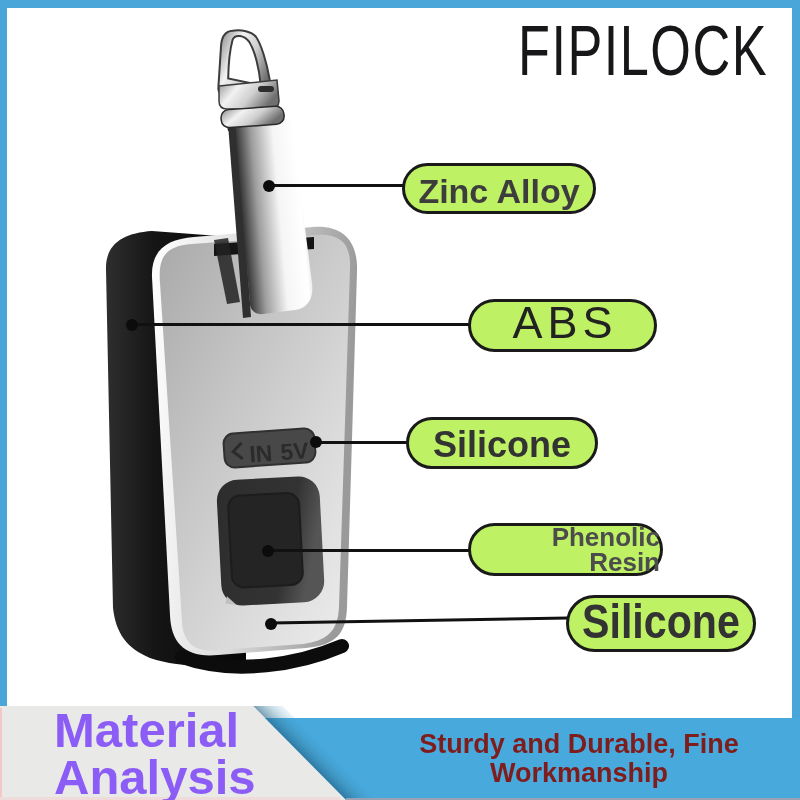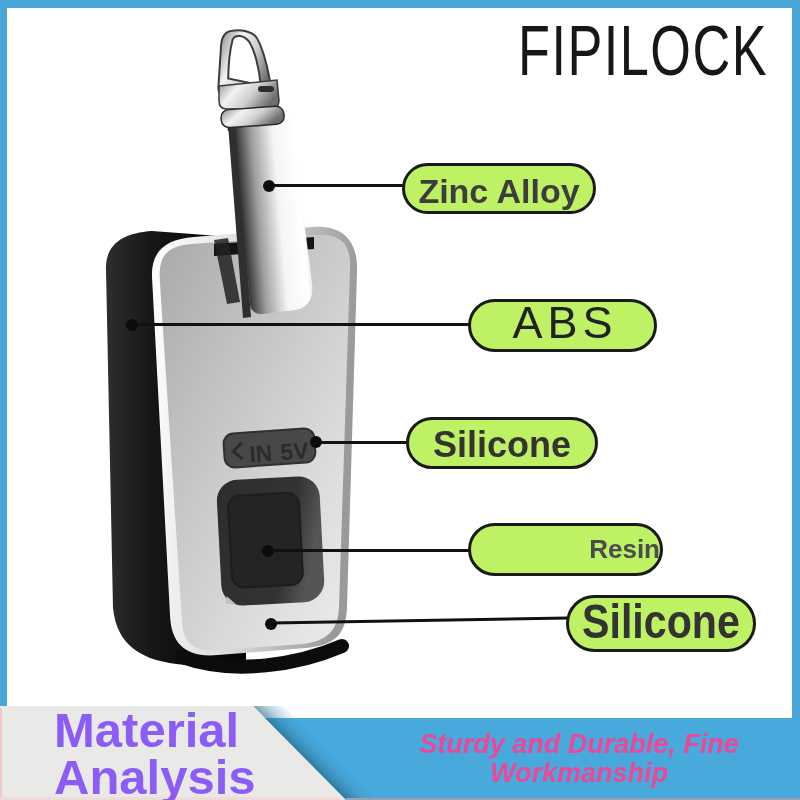--- a/index.html
+++ b/index.html
@@ -24,23 +24,23 @@
   #lbl-abs span{font-size:45px;color:#222;letter-spacing:5px;margin-left:5px;}
   #lbl-sil1{left:406px;top:417px;width:192px;height:52px;}
   #lbl-sil1 span{font-weight:bold;font-size:36px;color:#333;}
   #lbl-phen{left:468px;top:523px;width:195px;height:53px;flex-direction:column;}
   #lbl-phen span{font-weight:bold;font-size:26px;color:#4c4c4c;line-height:25px;}
   #lbl-sil2{left:566px;top:595px;width:190px;height:57px;}
   #lbl-sil2 span{font-weight:bold;font-size:49px;color:#333;transform:scaleX(0.84);display:inline-block;white-space:nowrap;}
 
   
   #bluebar{left:260px;top:718px;width:540px;height:82px;background:#48a9dd;}
-  #bartext{left:358px;top:720px;width:442px;height:78px;color:#ec4899;
+  #bartext{left:358px;top:720px;width:442px;height:78px;color:#7f1d1d;
            font-weight:bold;font-size:27px;text-align:center;line-height:29px;
-           display:flex;align-items:center;justify-content:center;font-style:italic;}
+           display:flex;align-items:center;justify-content:center;}
   #bannertext{left:54px;top:707px;color:#8b5cf6;font-weight:bold;font-size:49px;
               line-height:47px;}
 </style>
 </head>
 <body>
 
 <svg class="abs" style="left:0;top:0" width="800" height="800" viewBox="0 0 800 800">
   <defs>
     <linearGradient id="slabg" x1="0" y1="0" x2="1" y2="0">
       <stop offset="0" stop-color="#2e2e2e"></stop>
@@ -146,20 +146,21 @@
 <div class="pill" id="lbl-zinc">
     <span>Zinc Alloy</span>
   </div>
 <div class="pill" id="lbl-abs">
     <span>ABS</span>
   </div>
 <div class="pill" id="lbl-sil1">
     <span>Silicone</span>
   </div>
 <div class="pill" id="lbl-phen">
+    <span>Phenolic</span>
     <span>Resin</span>
   </div>
 <div class="pill" id="lbl-sil2">
     <span>Silicone</span>
   </div>
 
 <div class="abs" id="bluebar"></div>
 <div class="abs" id="bartext">Sturdy and Durable, Fine<br>Workmanship</div>
 
 <svg class="abs" style="left:0;top:700px" width="400" height="100" viewBox="0 0 400 100">

